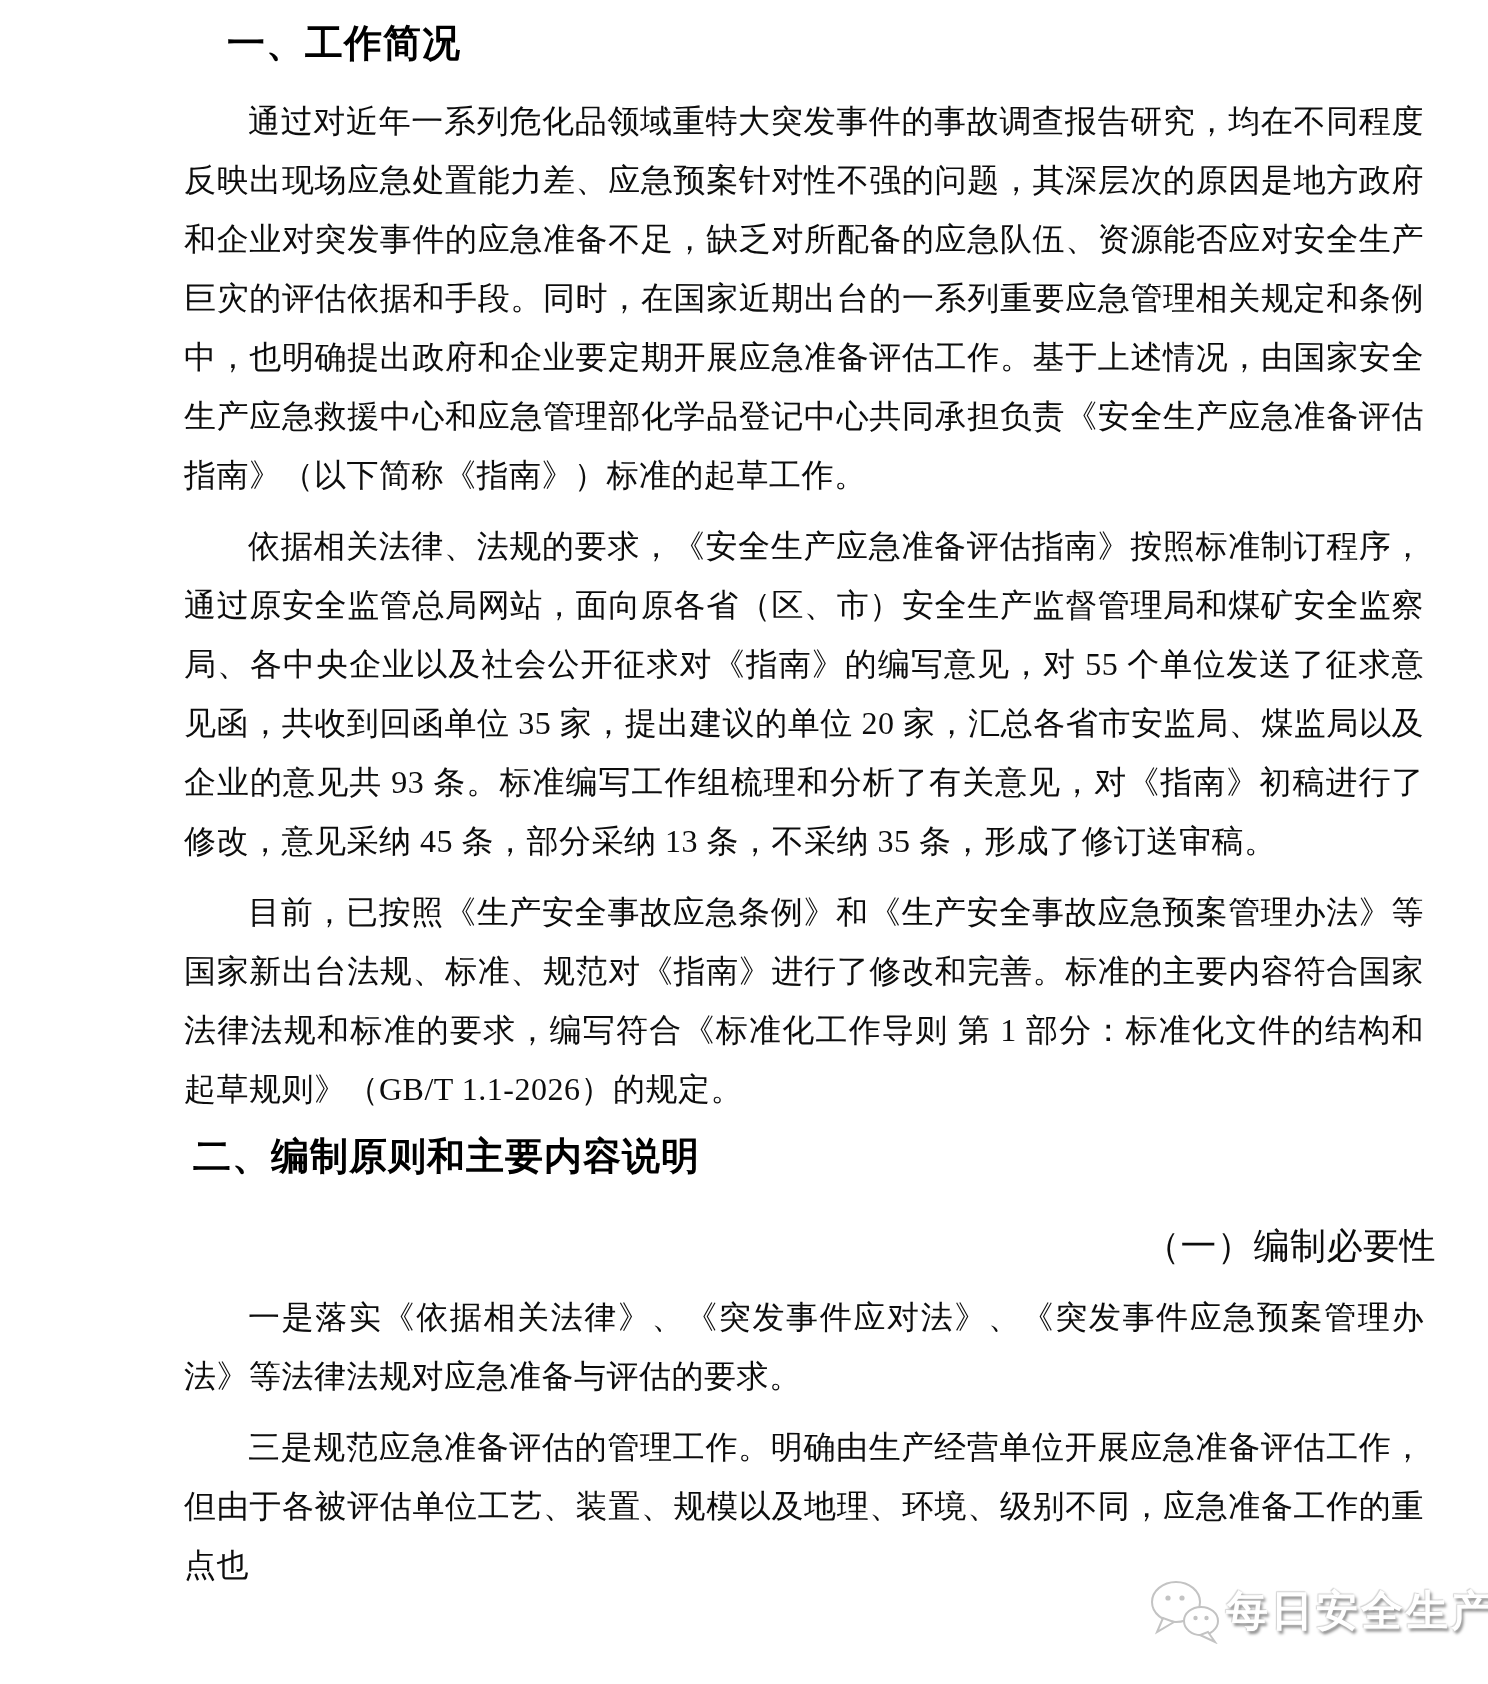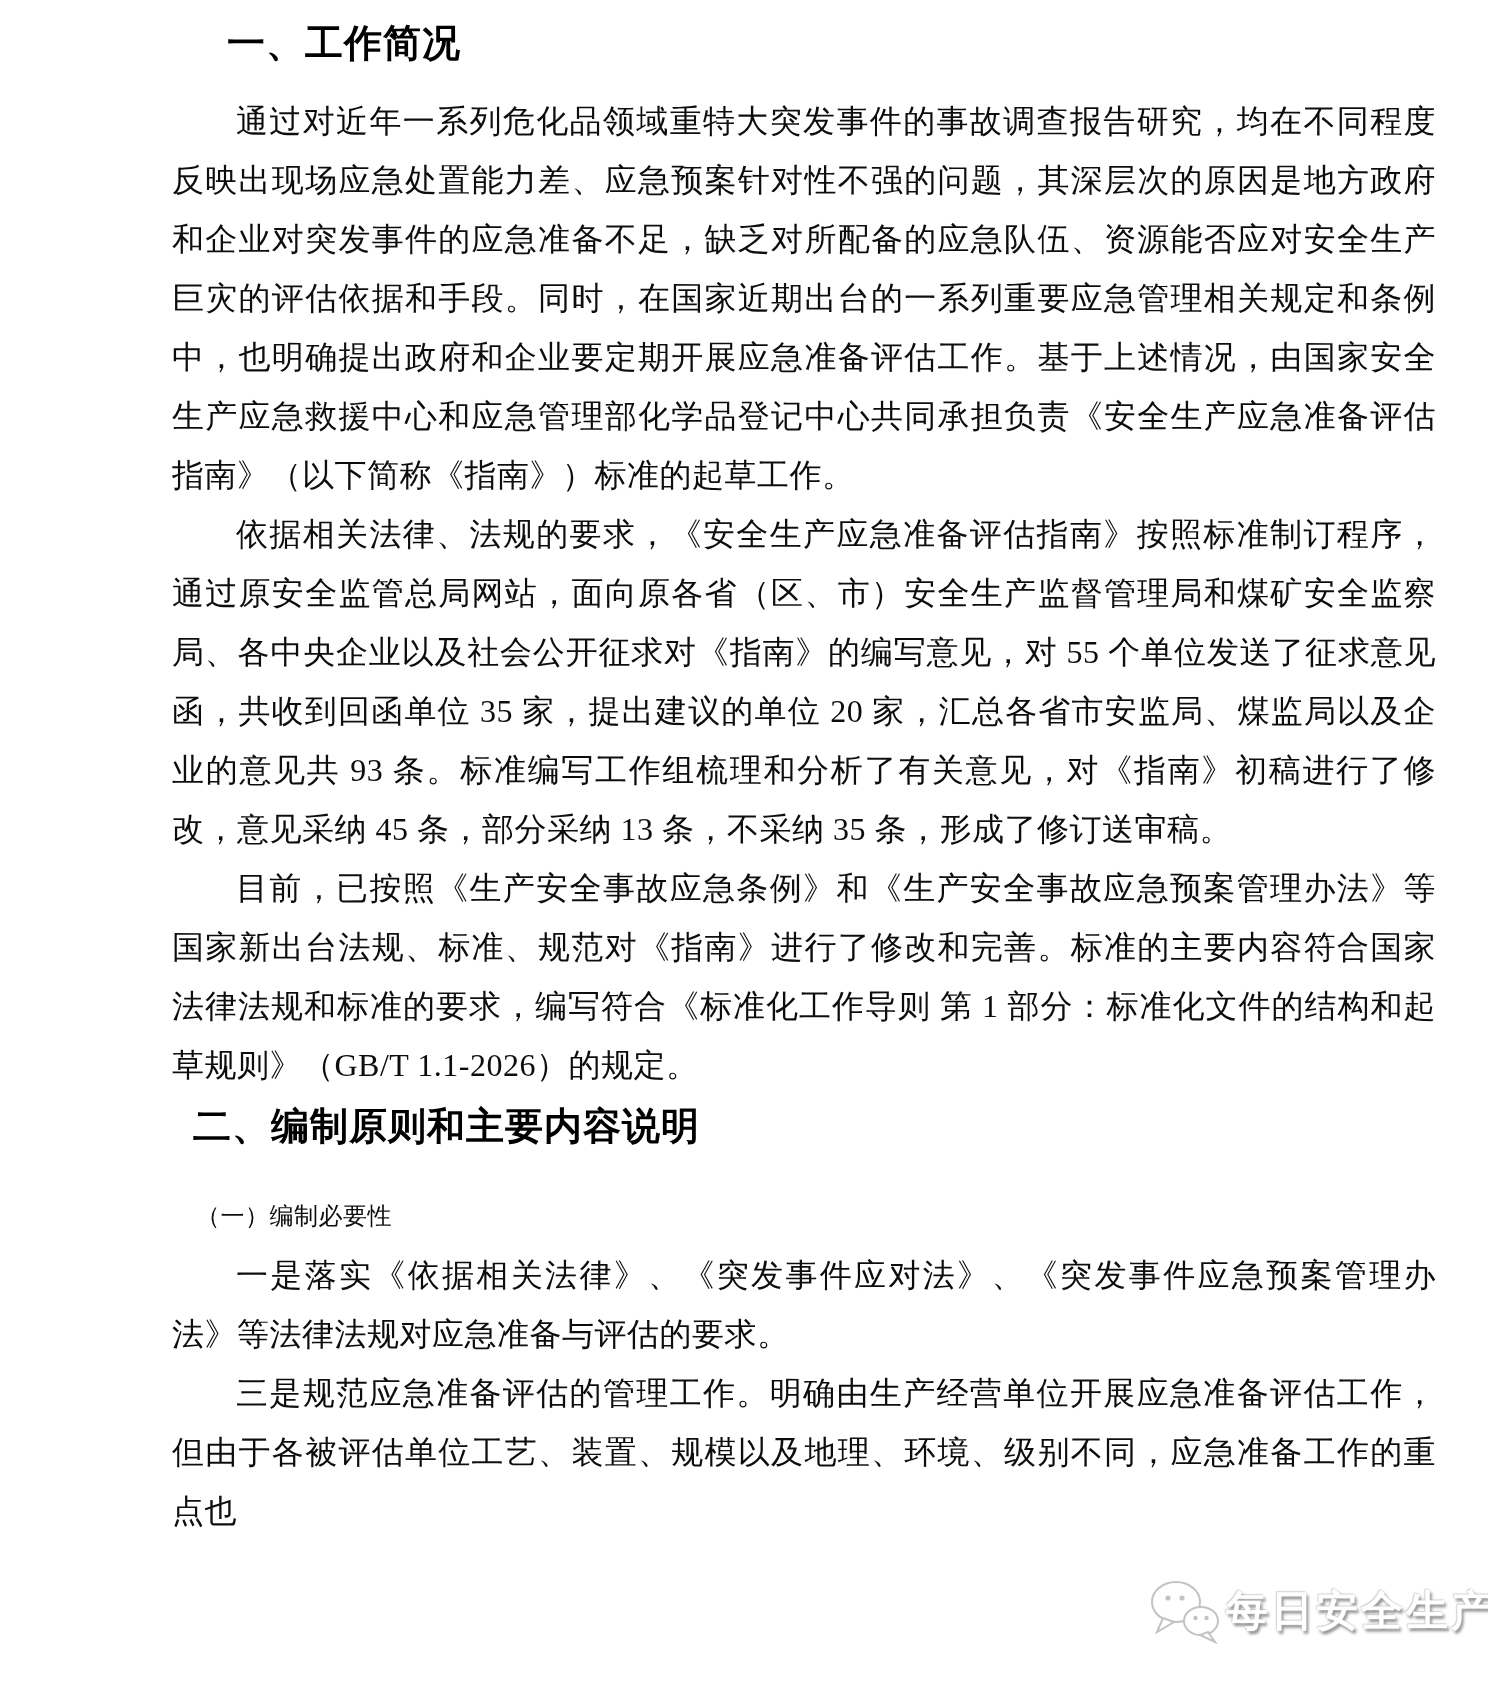--- a/index.html
+++ b/index.html
@@ -26,33 +26,34 @@
     line-height: 50px;
     text-indent: 55px;
     color: #000000;
     letter-spacing: 1px;
   }
   .doc-h2 {
     margin: 6px 0 36px 0;
     text-indent: 21px;
   }
   .doc-p {
-    margin: 0;
+    margin: 12px;
     font-size: 32px;
     line-height: 59px;
     text-align: justify;
     text-indent: 64px;
     letter-spacing: 0.5px;
   }
   .doc-sub {
     margin: 0;
-    font-size: 24px;
+    font-size: 36px;
     line-height: 59px;
     text-indent: 24px;
     letter-spacing: 0.5px;
+    text-align: right;
   }
   .watermark {
     position: absolute;
     top: 1578px;
     left: 1148px;
     display: flex;
     align-items: center;
     pointer-events: none;
   }
   .watermark-icon {

